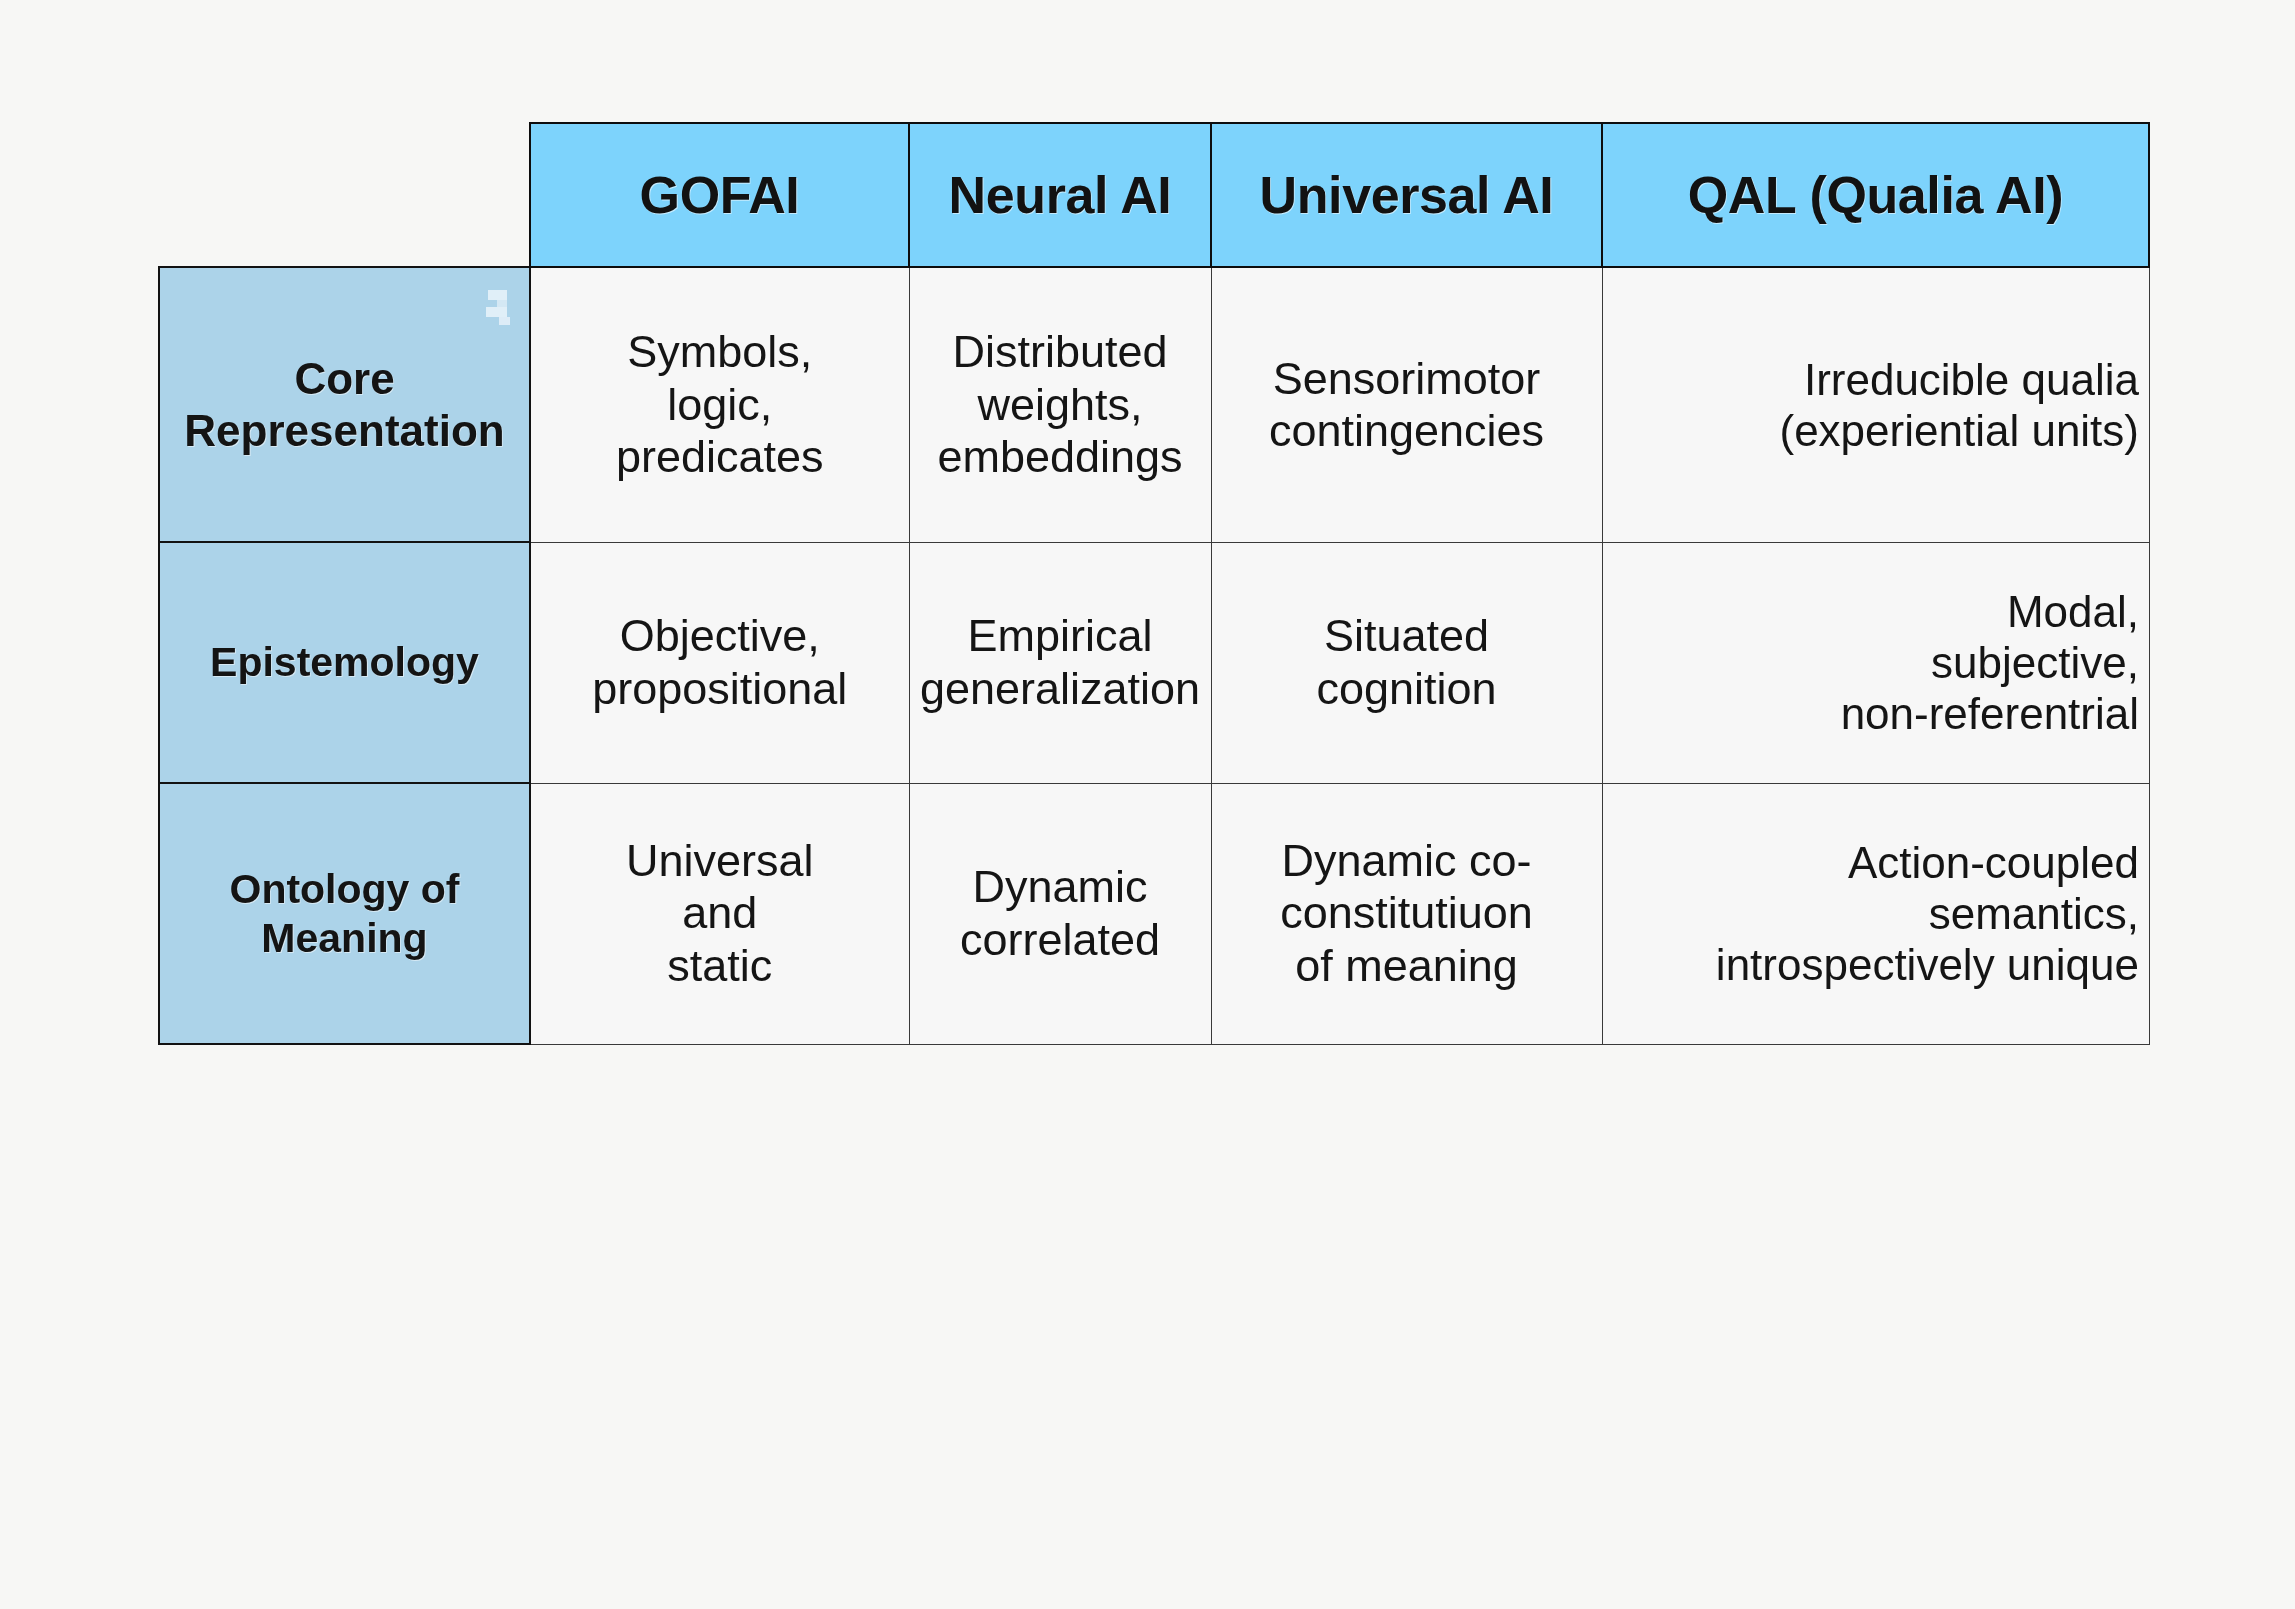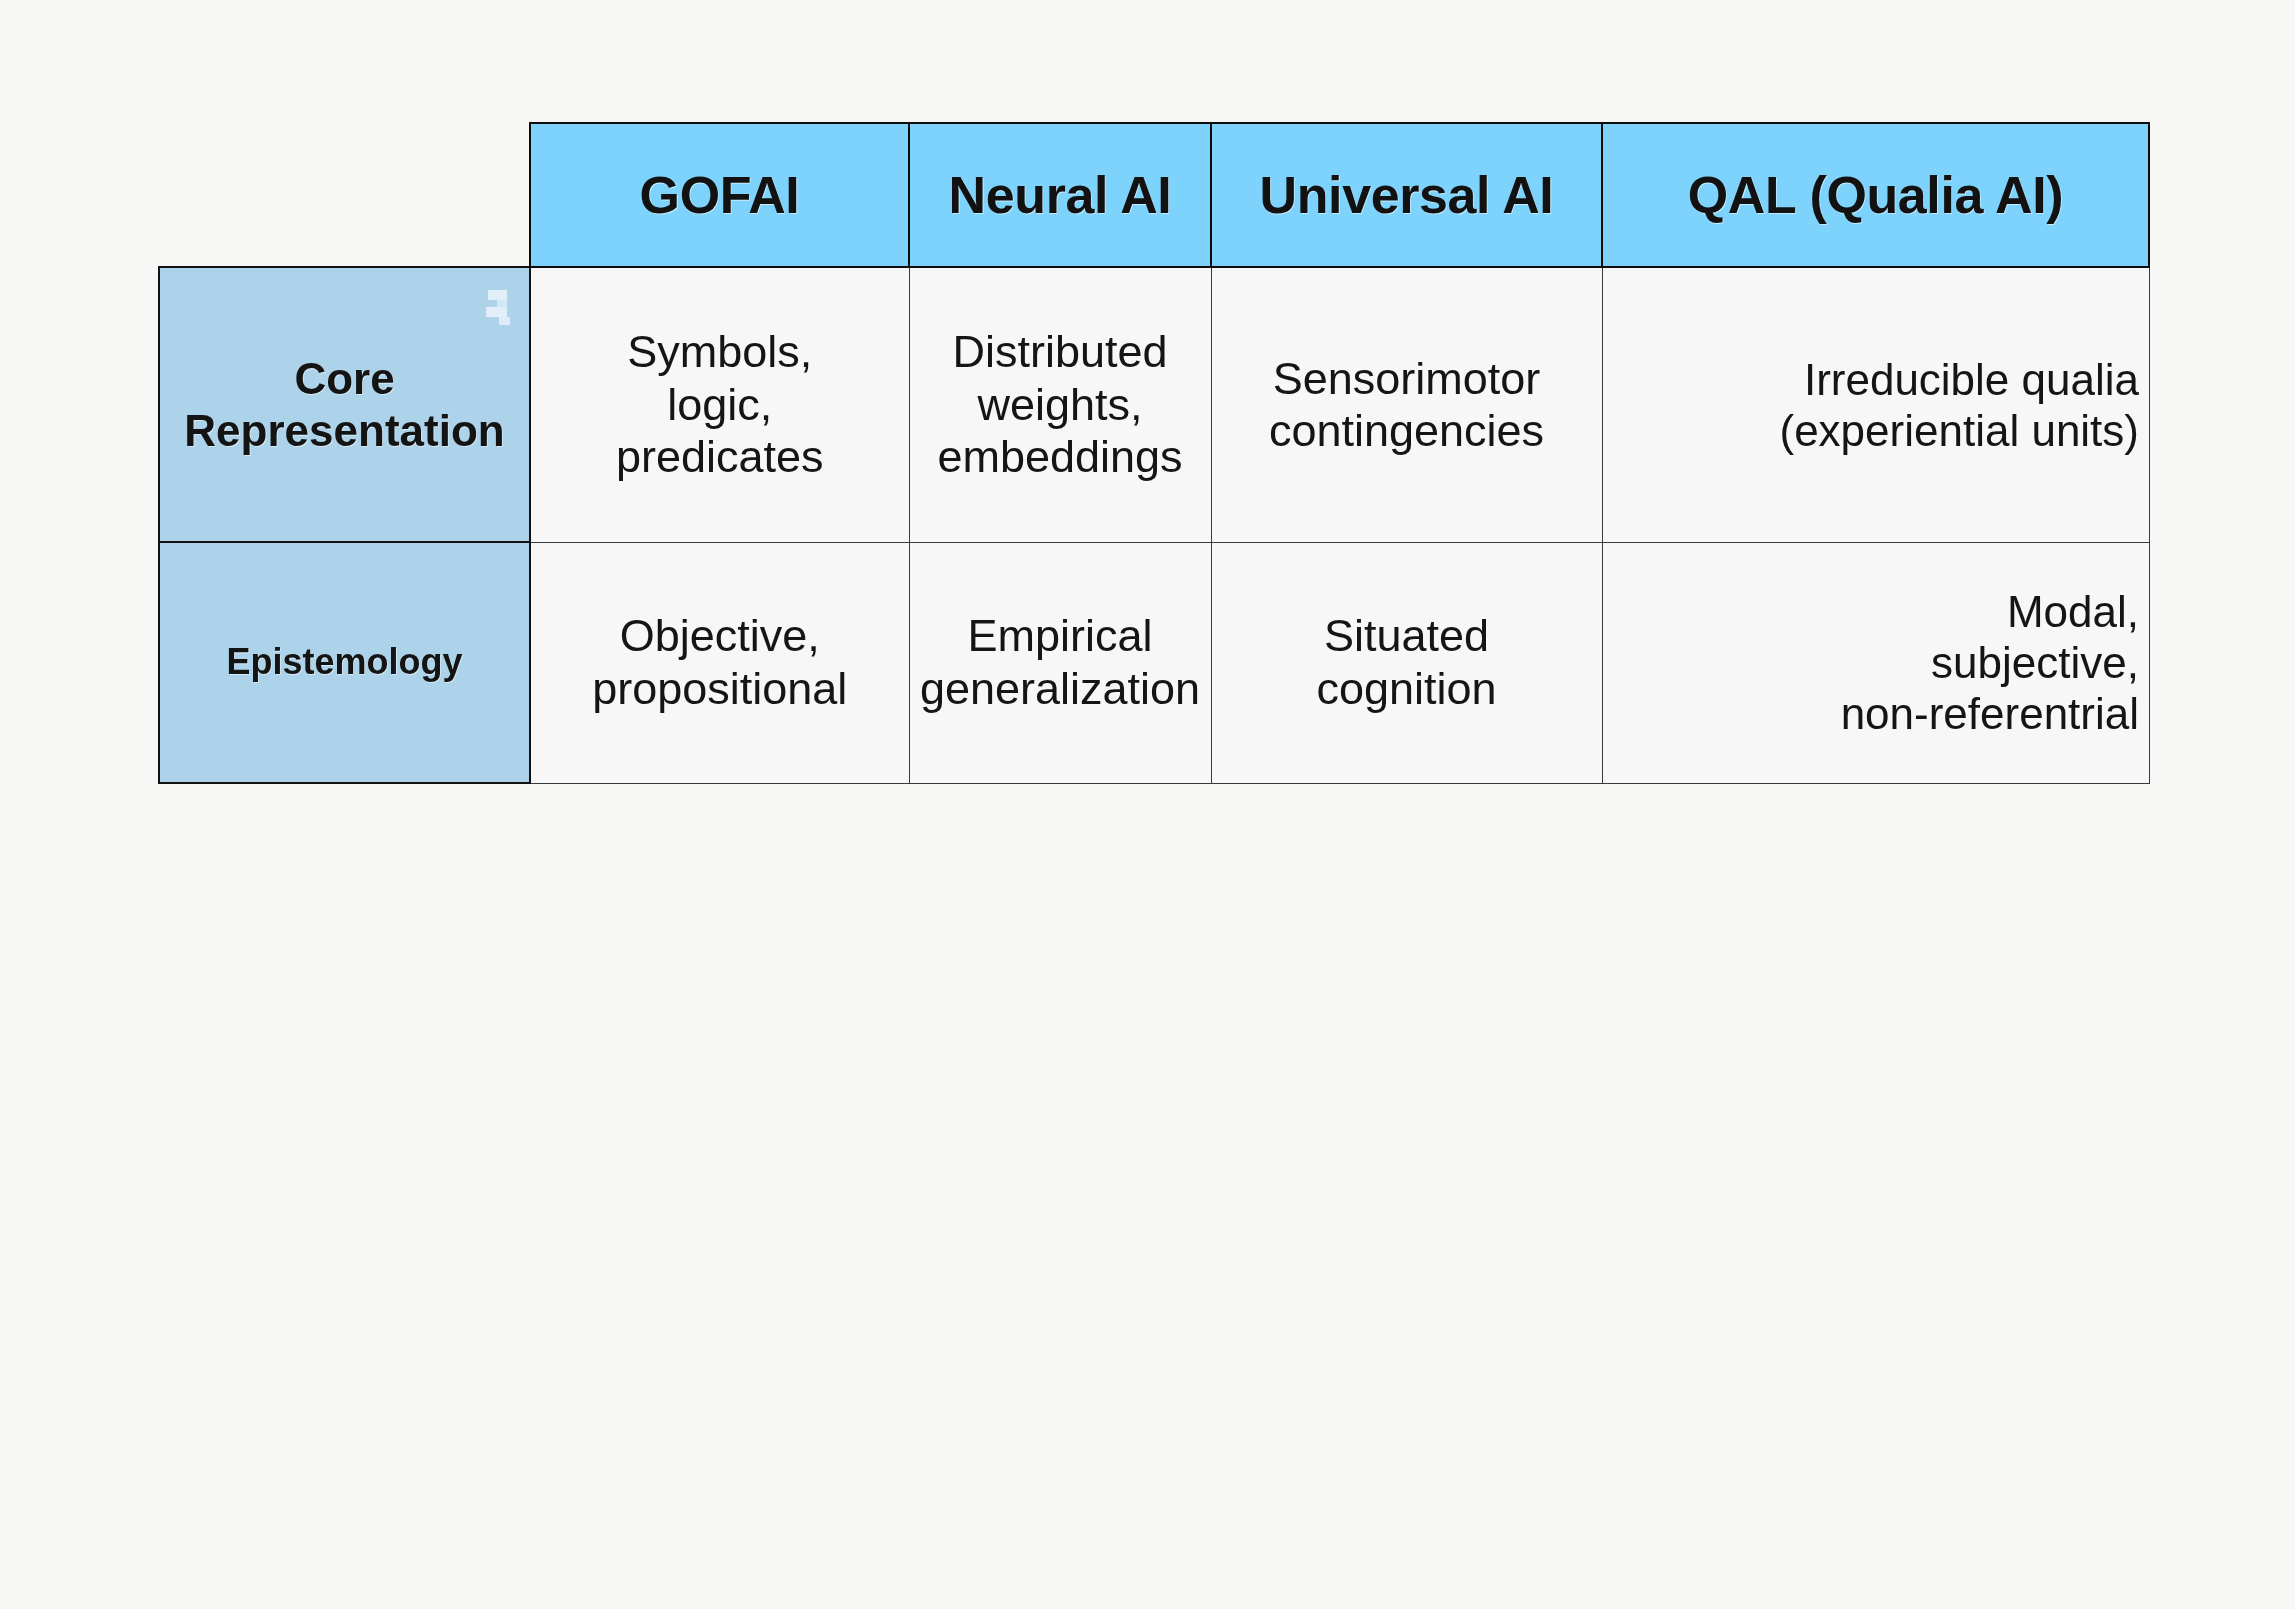--- a/index.html
+++ b/index.html
@@ -60,21 +60,21 @@
     border: 2.4px solid #121212;
     text-align: center;
     vertical-align: middle;
     font-size: 44px;
     font-weight: bold;
     color: #141414;
     line-height: 1.18;
     padding: 6.3px 11px;
     text-shadow: 0.8px 0.8px 0 rgba(255,255,255,0.5);
   }
-  td.row-label.compact { font-size: 36px; }
+  td.row-label.compact { font-size: 41px; }
 
   
   td.body-cell {
     background: #f7f7f7;
     border: 1.6px solid #3a3a3a;
     text-align: center;
     vertical-align: middle;
     font-size: 45px;
     font-weight: normal;
     color: #151515;
@@ -166,18 +166,33 @@
 propositional</td>
         <td class="body-cell">Empirical
 generalization</td>
         <td class="body-cell">Situated
 cognition</td>
         <td class="body-cell wide">Modal,
 subjective,
 non-referentrial</td>
       </tr>
 
+      <tr class="r-onto">
+        <td class="row-label compact" style="white-space:pre-line;">Ontology of
+Meaning</td>
+        <td class="body-cell">Universal
+and
+static</td>
+        <td class="body-cell">Dynamic
+correlated</td>
+        <td class="body-cell">Dynamic co-
+constitutiuon
+of meaning</td>
+        <td class="body-cell wide">Action-coupled
+semantics,
+introspectively  unique</td>
+      </tr>
 
     </tbody>
   </table>
 
 </div>
 
 
 </body></html>

